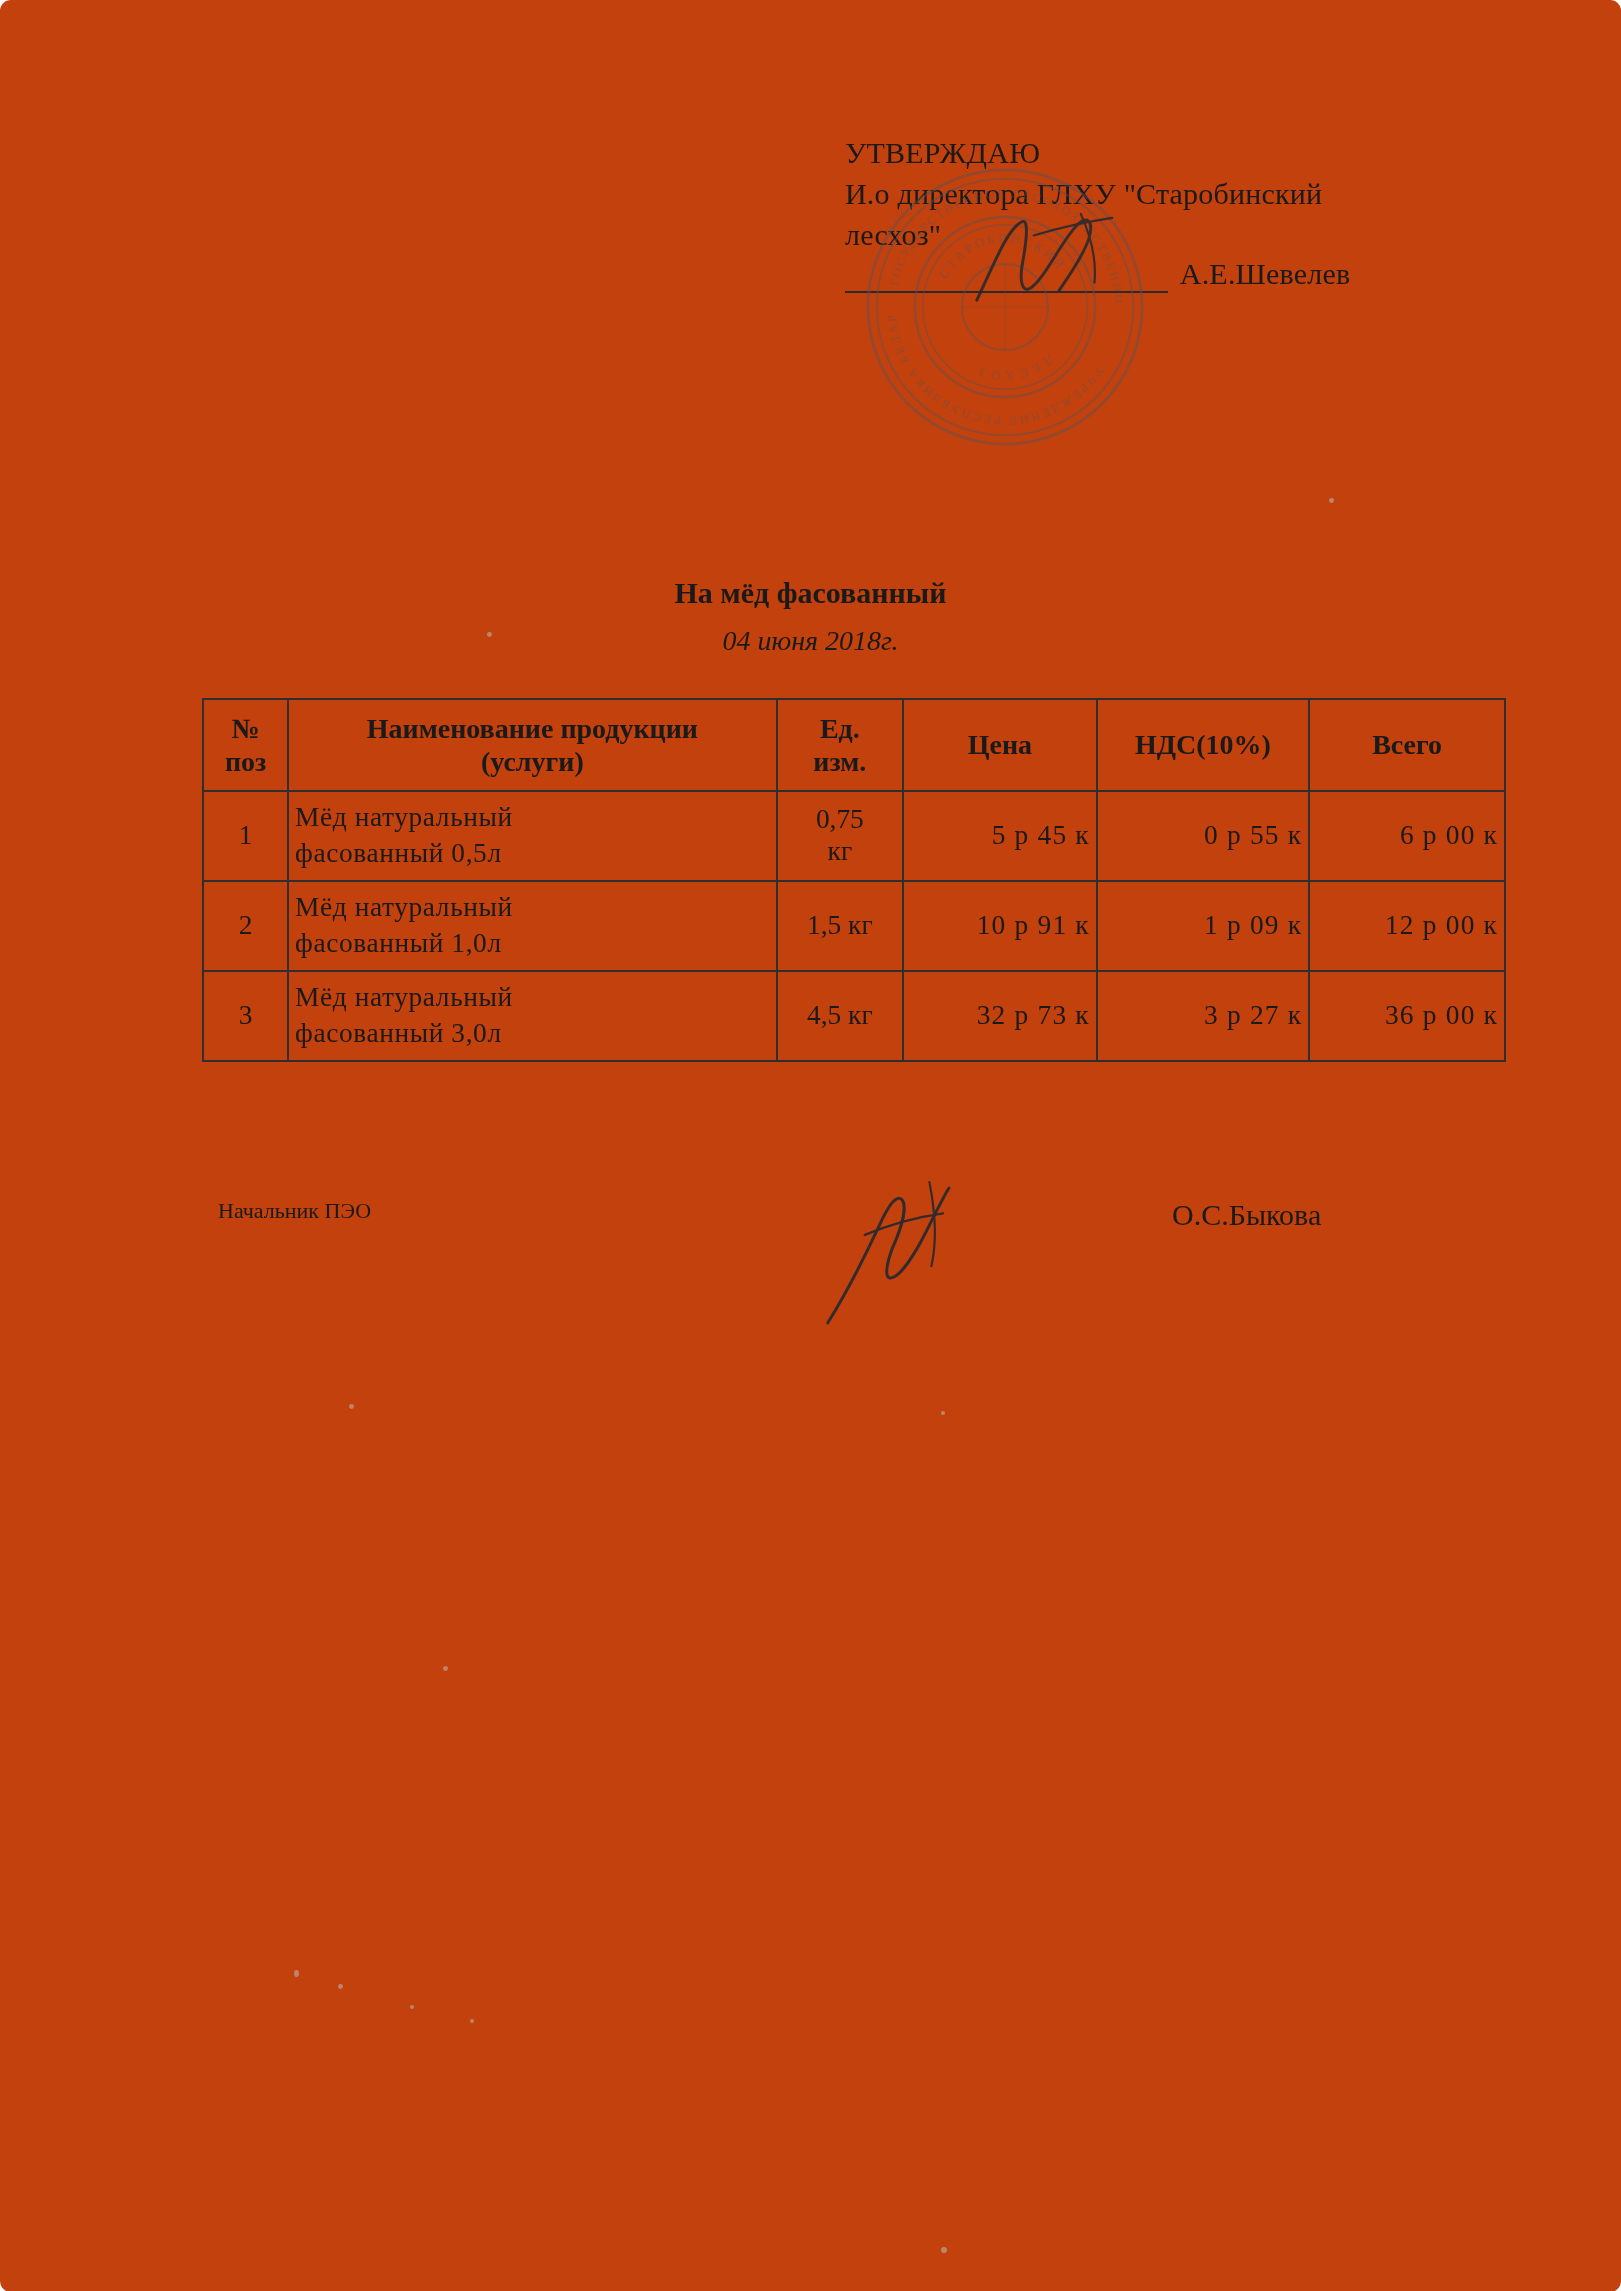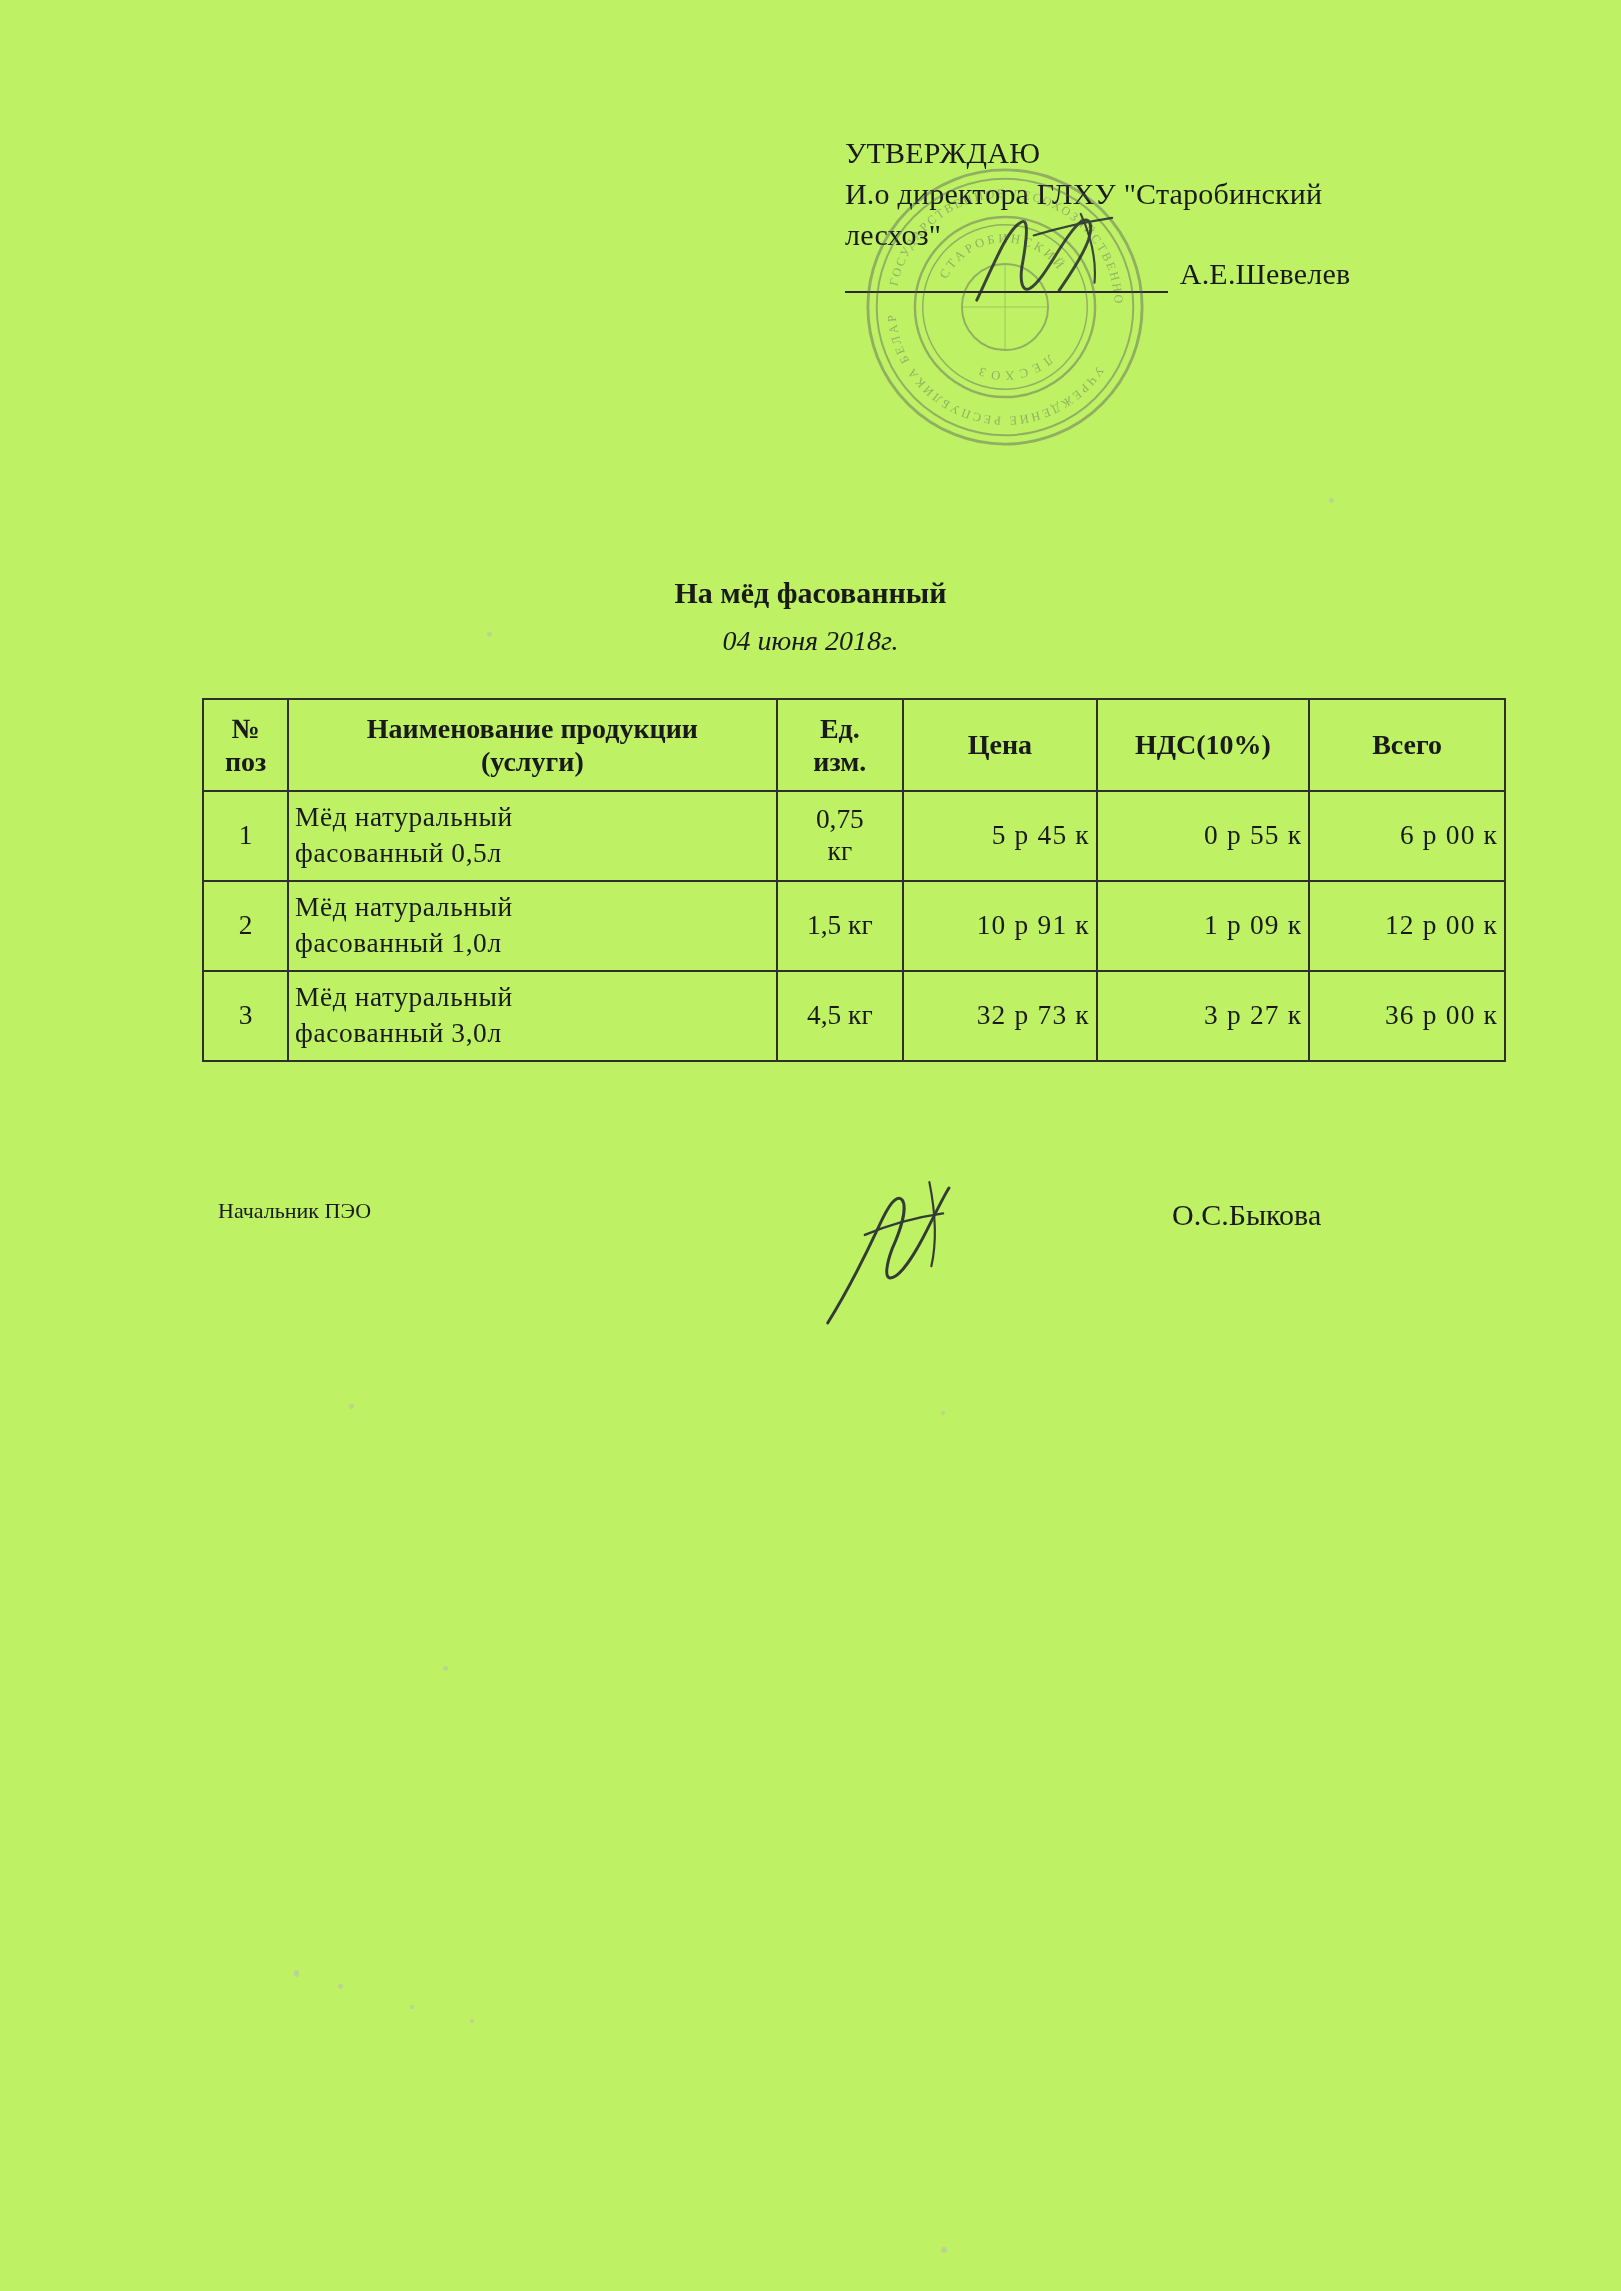--- a/index.html
+++ b/index.html
@@ -11,21 +11,22 @@
     width: 1621px;
     height: 2292px;
     position: relative;
     font-family: "Liberation Serif", serif;
     color: #1a1a1a;
     overflow: hidden;
   }
   .page {
     position: absolute;
     inset: 0;
-    background: #bef264;
+    background: #c2410c;
+    border-radius: 11px;
   }
 
   
   .approval {
     position: absolute;
     left: 845px;
     top: 133px;
     width: 627px;
     font-size: 30px;
     line-height: 1.30;

